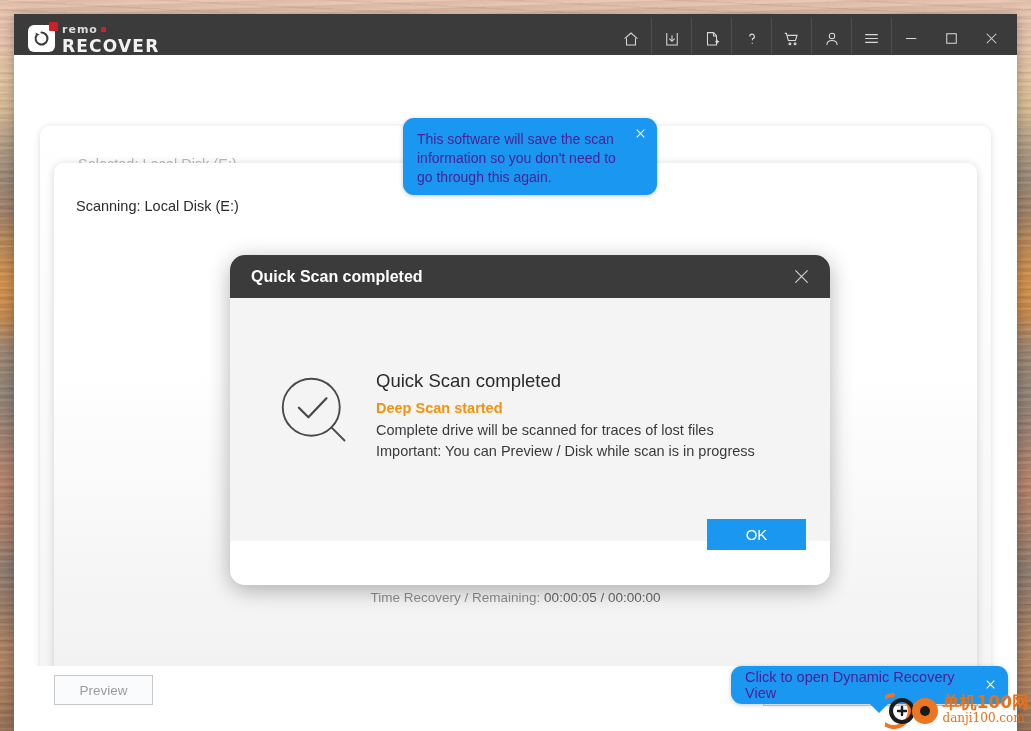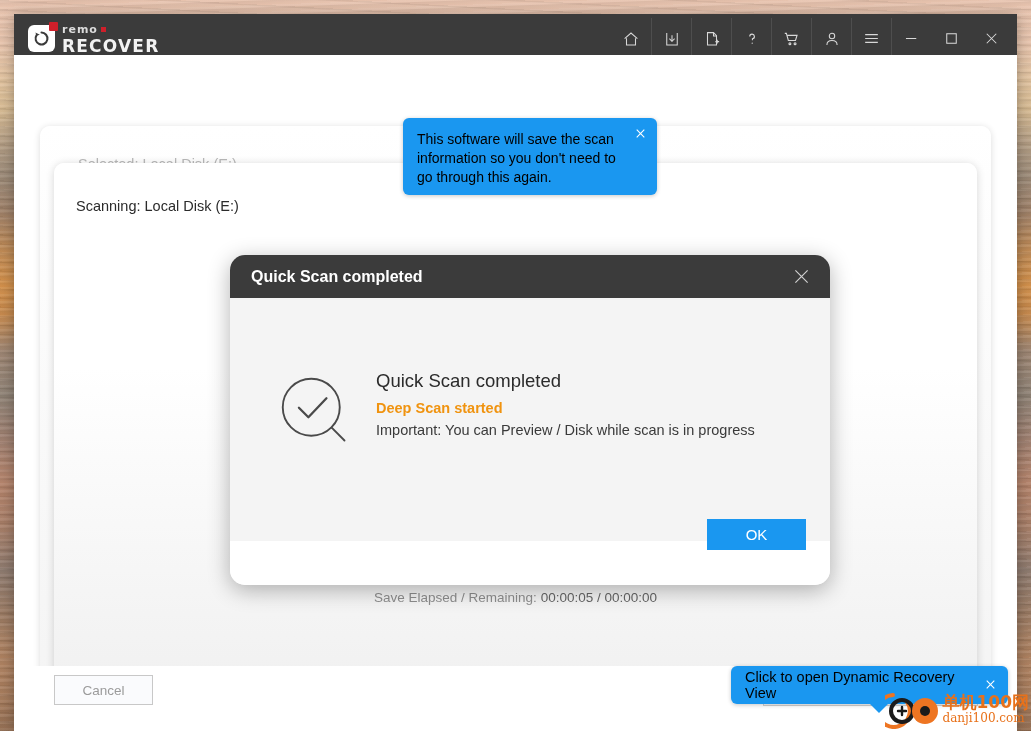--- a/index.html
+++ b/index.html
@@ -141,22 +141,22 @@
     color: #999;
     font-size: 14px;
     display: flex; align-items: center; justify-content: center; gap: 10px;
   }
   .drv-btn .exp-icon { color: #6b6b6b; display: flex; }
 
   
   .tip {
     position: absolute;
     background: #1a97f0;
-    color: #000000;
-    border-radius: 6px;
+    color: #4c1d95;
+    border-radius: 11px;
     box-shadow: 0 1px 4px rgba(0,0,0,0.22);
   }
   .tip-1 {
     left: 389px; top: 63px;
     width: 254px; height: 77px;
     padding: 12px 34px 0 14px;
     font-size: 14px; line-height: 19px;
   }
   .tip-2 {
     left: 717px; top: 611px;
@@ -323,28 +323,28 @@
 
   <div class="app-body">
 
     <div class="card-back">
       <div class="card-back-label">Selected: Local Disk (E:)</div>
     </div>
 
     <div class="card-front">
       <div class="scanning-label">Scanning: Local Disk (E:)</div>
       <div class="time-row">
-        <span>Save Elapsed / Remaining:</span>
+        <span>Time Recovery / Remaining:</span>
         <span class="tval">00:00:05 / 00:00:00</span>
       </div>
     </div>
 
     <div class="footer">
       <div class="cancel-btn">
-        <span>Cancel</span>
+        <span>Preview</span>
       </div>
       <div class="drv-btn">
         <span class="exp-icon">
           <svg width="15" height="15" viewBox="0 0 24 24" fill="none" stroke="currentColor" stroke-width="1.7" stroke-linecap="round">
             <path d="M20 4l-6.5 6.5M20 4h-5.5M20 4v5.5"></path>
             <path d="M4 20l6.5-6.5M4 20h5.5M4 20v-5.5"></path>
           </svg>
         </span>
         <span>Dynamic Recovery View</span>
       </div>
@@ -382,20 +382,21 @@
         <div class="scan-icon">
           <svg width="76" height="76" viewBox="0 0 80 80" fill="none" stroke="#4a4a4a" stroke-width="2">
             <circle cx="35" cy="35" r="30"></circle>
             <path d="M56.5 56.5L70 70" stroke-linecap="round"></path>
             <path d="M22 35.5l10 10 19-20" stroke-width="2.4" stroke-linecap="round" stroke-linejoin="round"></path>
           </svg>
         </div>
         <div class="modal-texts">
           <div class="m-h1">Quick Scan completed</div>
           <div class="m-sub">Deep Scan started</div>
+          <div class="m-line">Complete drive will be scanned for traces of lost files</div>
           <div class="m-line">Important: You can Preview / Disk while scan is in progress</div>
         </div>
       </div>
 
       <div class="modal-foot">
         <div class="ok-btn">
           <span>OK</span>
         </div>
       </div>
     </div>

